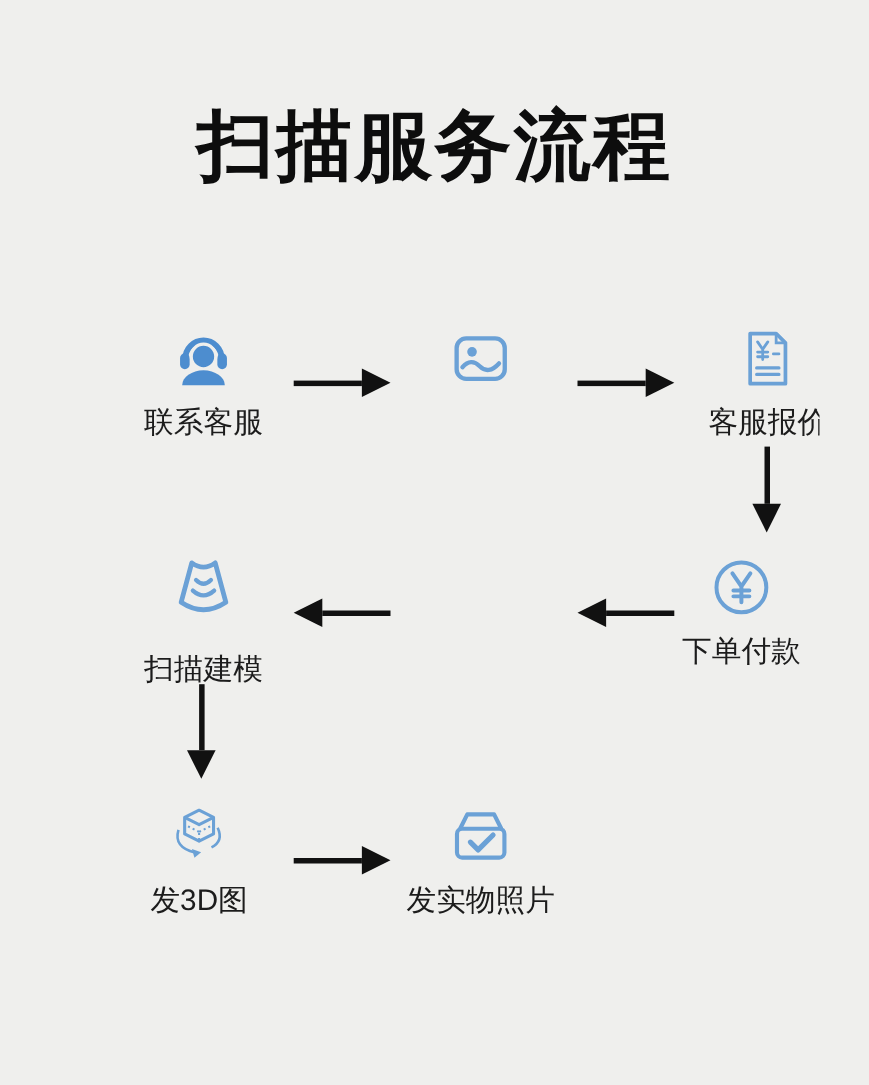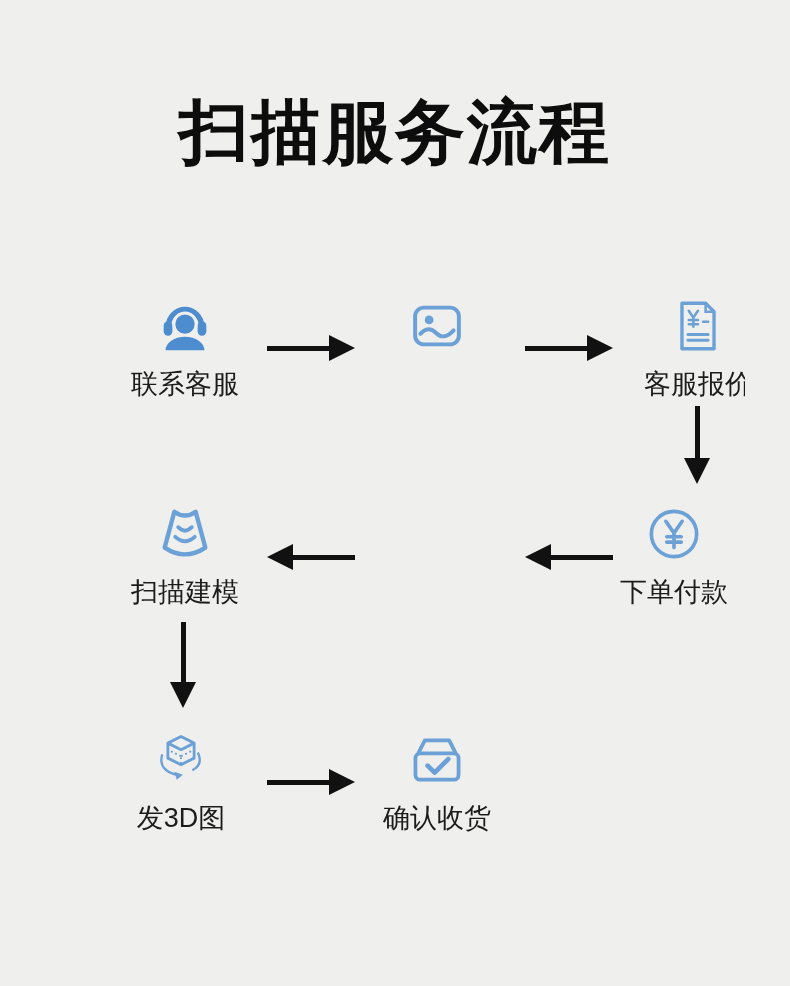--- a/index.html
+++ b/index.html
@@ -114,21 +114,21 @@
         <path d="M13 5 h28 l10 10 v44 h-38 z" fill="none" stroke="currentColor" stroke-width="4" stroke-linejoin="round"></path>
         <path d="M41 5 v10 h10" fill="none" stroke="currentColor" stroke-width="3"></path>
         <path d="M21 14 l5.5 8 l5.5 -8 M26.5 22 v11 M21 25 h11 M21 30 h11" stroke="currentColor" stroke-width="3" fill="none" stroke-linecap="round"></path>
         <path d="M38 27 h6" stroke="currentColor" stroke-width="3" stroke-linecap="round"></path>
         <path d="M20 42 h24 M20 49 h24" stroke="currentColor" stroke-width="3.5" stroke-linecap="round"></path>
       </svg>
     </div>
     <div class="node-label">客服报价</div>
   </div>
 
-  <div class="node" style="left:55px; top:500px;">
+  <div class="node" style="left:55px; top:500px;gap:16px;">
     <div class="icon-box">
       <svg class="icon" viewBox="0 0 64 64" width="62" height="62">
         <path d="M21 9 q11 8 22 0 l10 37 q-21 14 -42 0 z" fill="none" stroke="currentColor" stroke-width="4.5" stroke-linejoin="round"></path>
         <path d="M25 25 q7 7 14 0" fill="none" stroke="currentColor" stroke-width="4" stroke-linecap="round"></path>
         <path d="M22 35 q10 9 20 0" fill="none" stroke="currentColor" stroke-width="4" stroke-linecap="round"></path>
       </svg>
     </div>
     <div class="node-label">扫描建模</div>
   </div>
 
@@ -158,21 +158,21 @@
   </div>
 
   <div class="node" style="left:307px; top:726px;">
     <div class="icon-box">
       <svg class="icon" viewBox="0 0 64 64" width="60" height="60">
         <path d="M12 25 L19 11 H45 L52 25" fill="none" stroke="currentColor" stroke-width="4" stroke-linejoin="round"></path>
         <rect x="9" y="25" width="46" height="28" rx="5" fill="none" stroke="currentColor" stroke-width="4"></rect>
         <path d="M22 38 l7.5 7.5 L44 31" fill="none" stroke="currentColor" stroke-width="5" stroke-linecap="round" stroke-linejoin="round"></path>
       </svg>
     </div>
-    <div class="node-label">确认收货</div>
+    <div class="node-label">发实物照片</div>
   </div>
 
   <div class="arrow arrow-h" style="left:222px; top:335px;">
     <div class="shaft-h"></div>
       <div class="head-right"></div>
   </div>
   <div class="arrow arrow-h" style="left:480px; top:335px;">
     <div class="shaft-h"></div>
       <div class="head-right"></div>
   </div>

